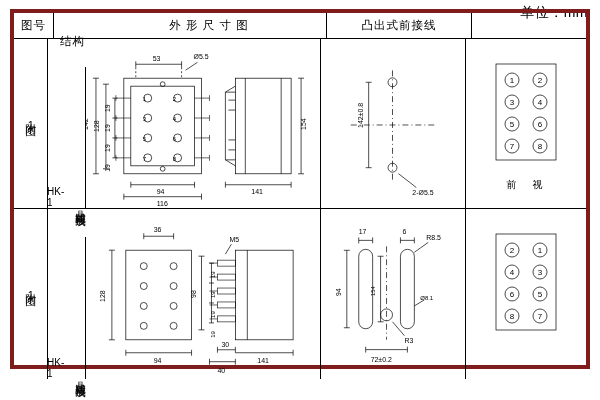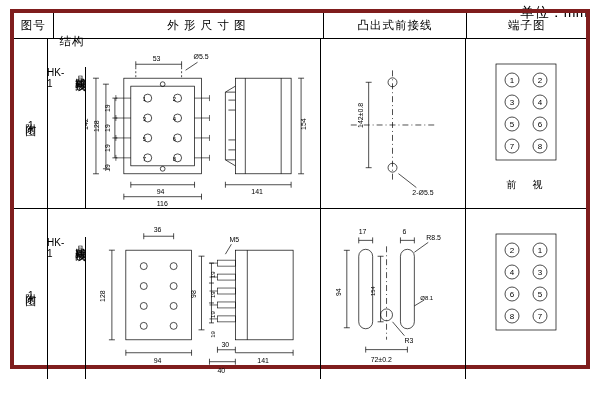--- a/index.html
+++ b/index.html
@@ -50,21 +50,21 @@
     line-height:1.15;
   }
   .vtext-s{
     writing-mode:vertical-rl;
     text-orientation:upright;
     letter-spacing:1px;
     font-size:10.5px;
     line-height:1.1;
   }
   .struct{
-    display:flex;flex-direction:row-reverse;align-items:flex-start;justify-content:center;
+    display:flex;flex-direction:row-reverse;align-items:flex-end;justify-content:center;
     gap:10px;height:100%;width:100%;
   }
   .struct .code{font-size:10px;writing-mode:horizontal-tb;}
   svg{display:block;}
   .lbl{font-size:7px;font-family:"Liberation Sans",sans-serif;}
   .front-view{
     position:absolute;bottom:16px;left:0;right:0;text-align:center;
     font-size:10px;letter-spacing:3px;
   }
 </style>
@@ -73,21 +73,20 @@
 
 <div class="unit">单位：mm</div>
 
 <div class="table">
 
   <div class="row hdr">
     <div class="cell c1">图号</div>
     <div class="cell c2">结构</div>
     <div class="cell c3">外 形 尺 寸 图</div>
     <div class="cell c4">凸出式前接线</div>
-    <div class="cell c5 last">端子图</div>
   </div>
 
   <div class="row body-row">
 
     <div class="cell c1">
       <span class="vtext">附图1</span>
     </div>
 
     <div class="cell c2">
       <div class="struct">

